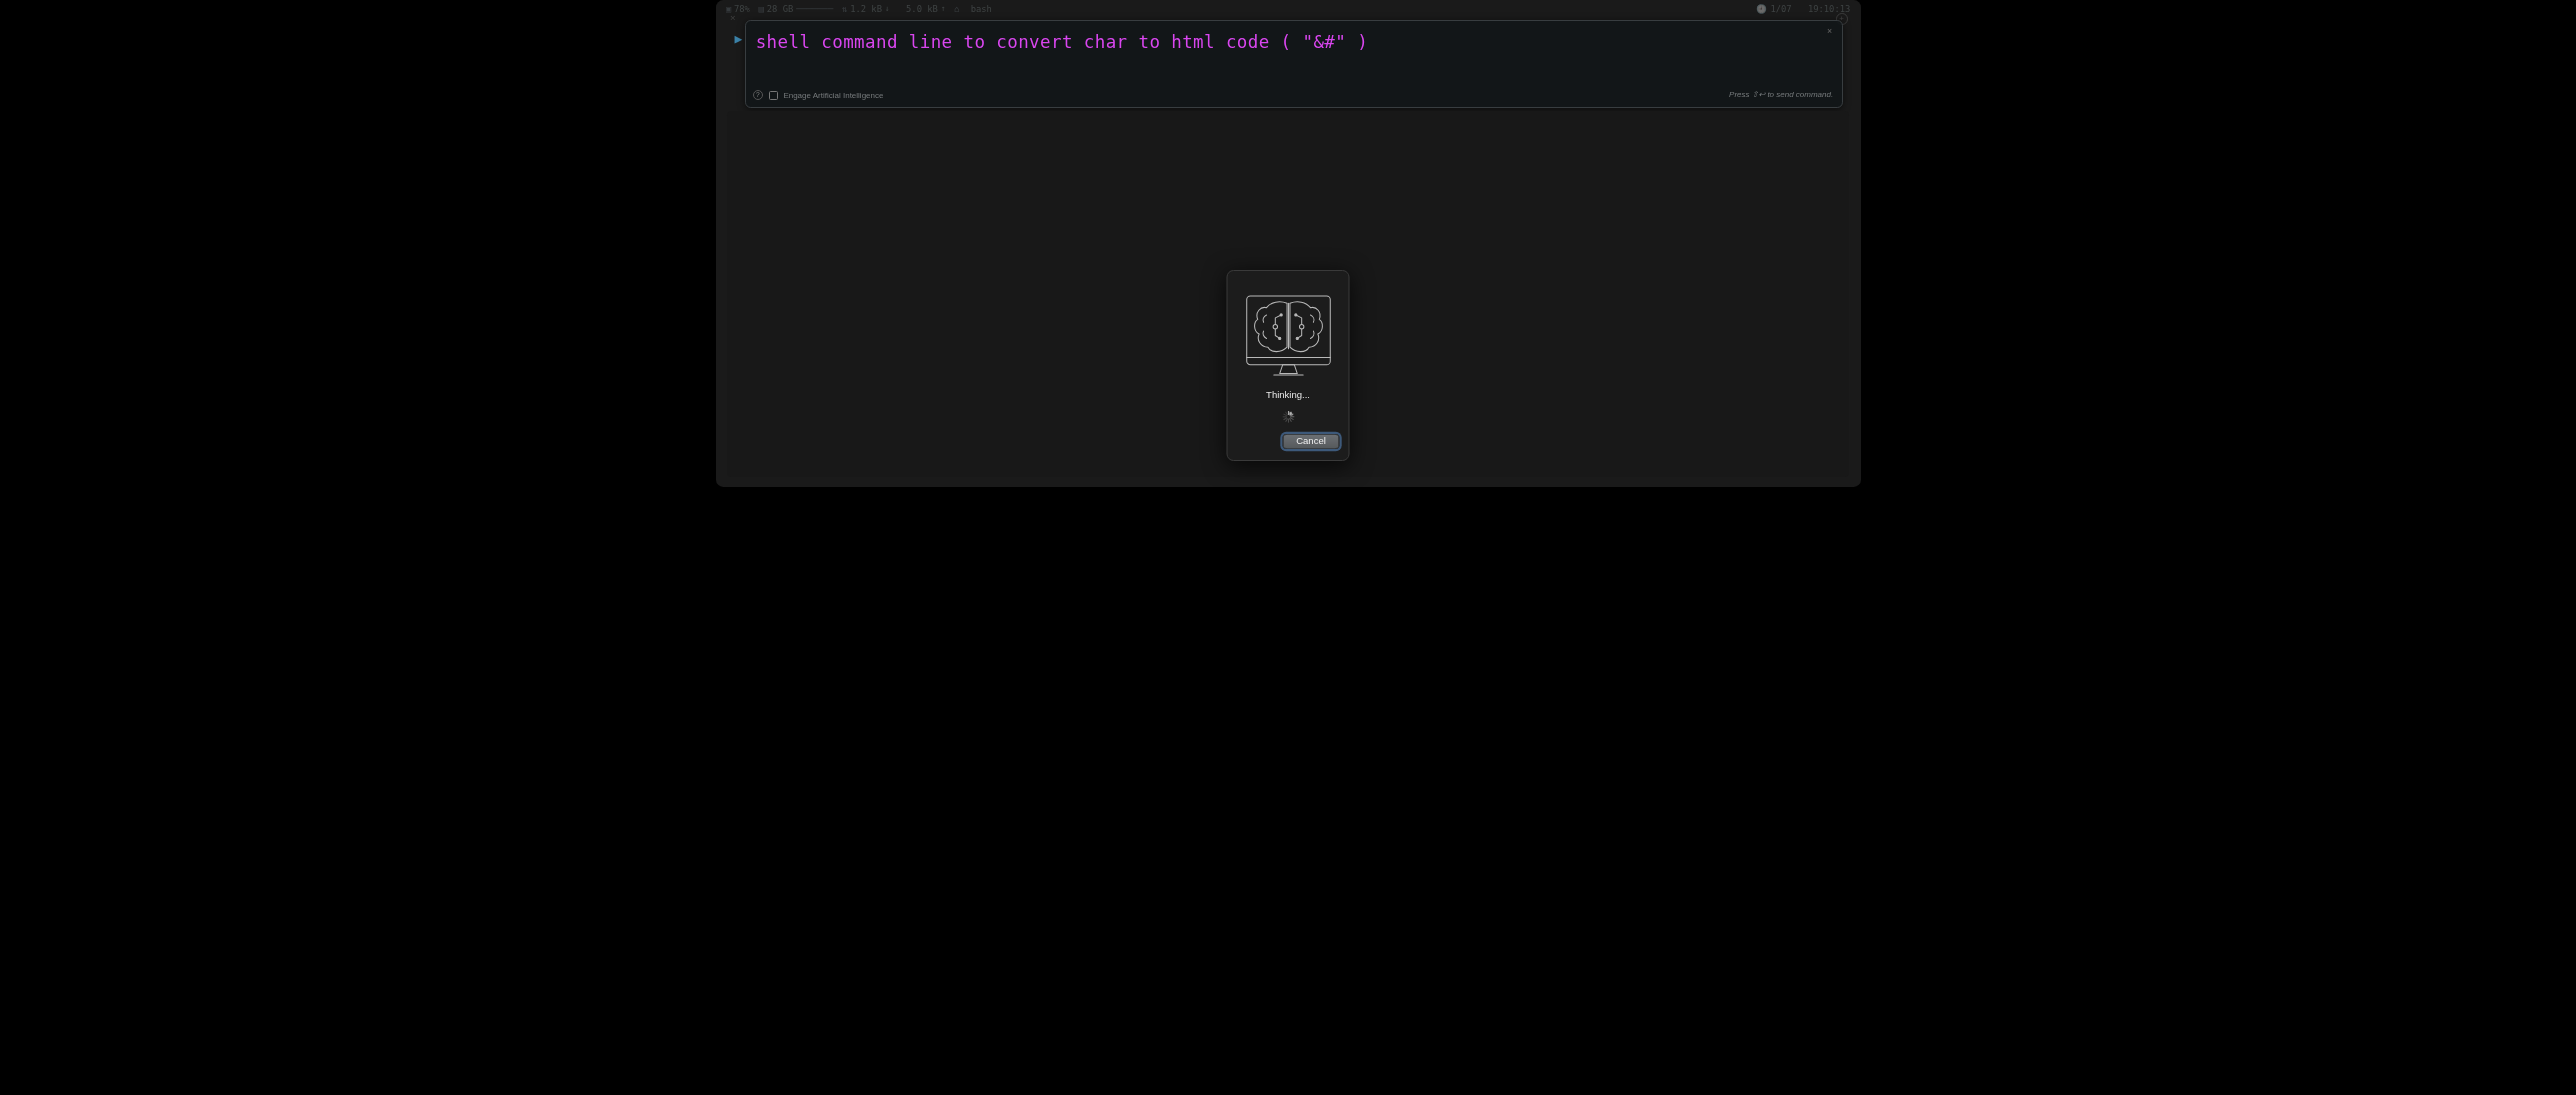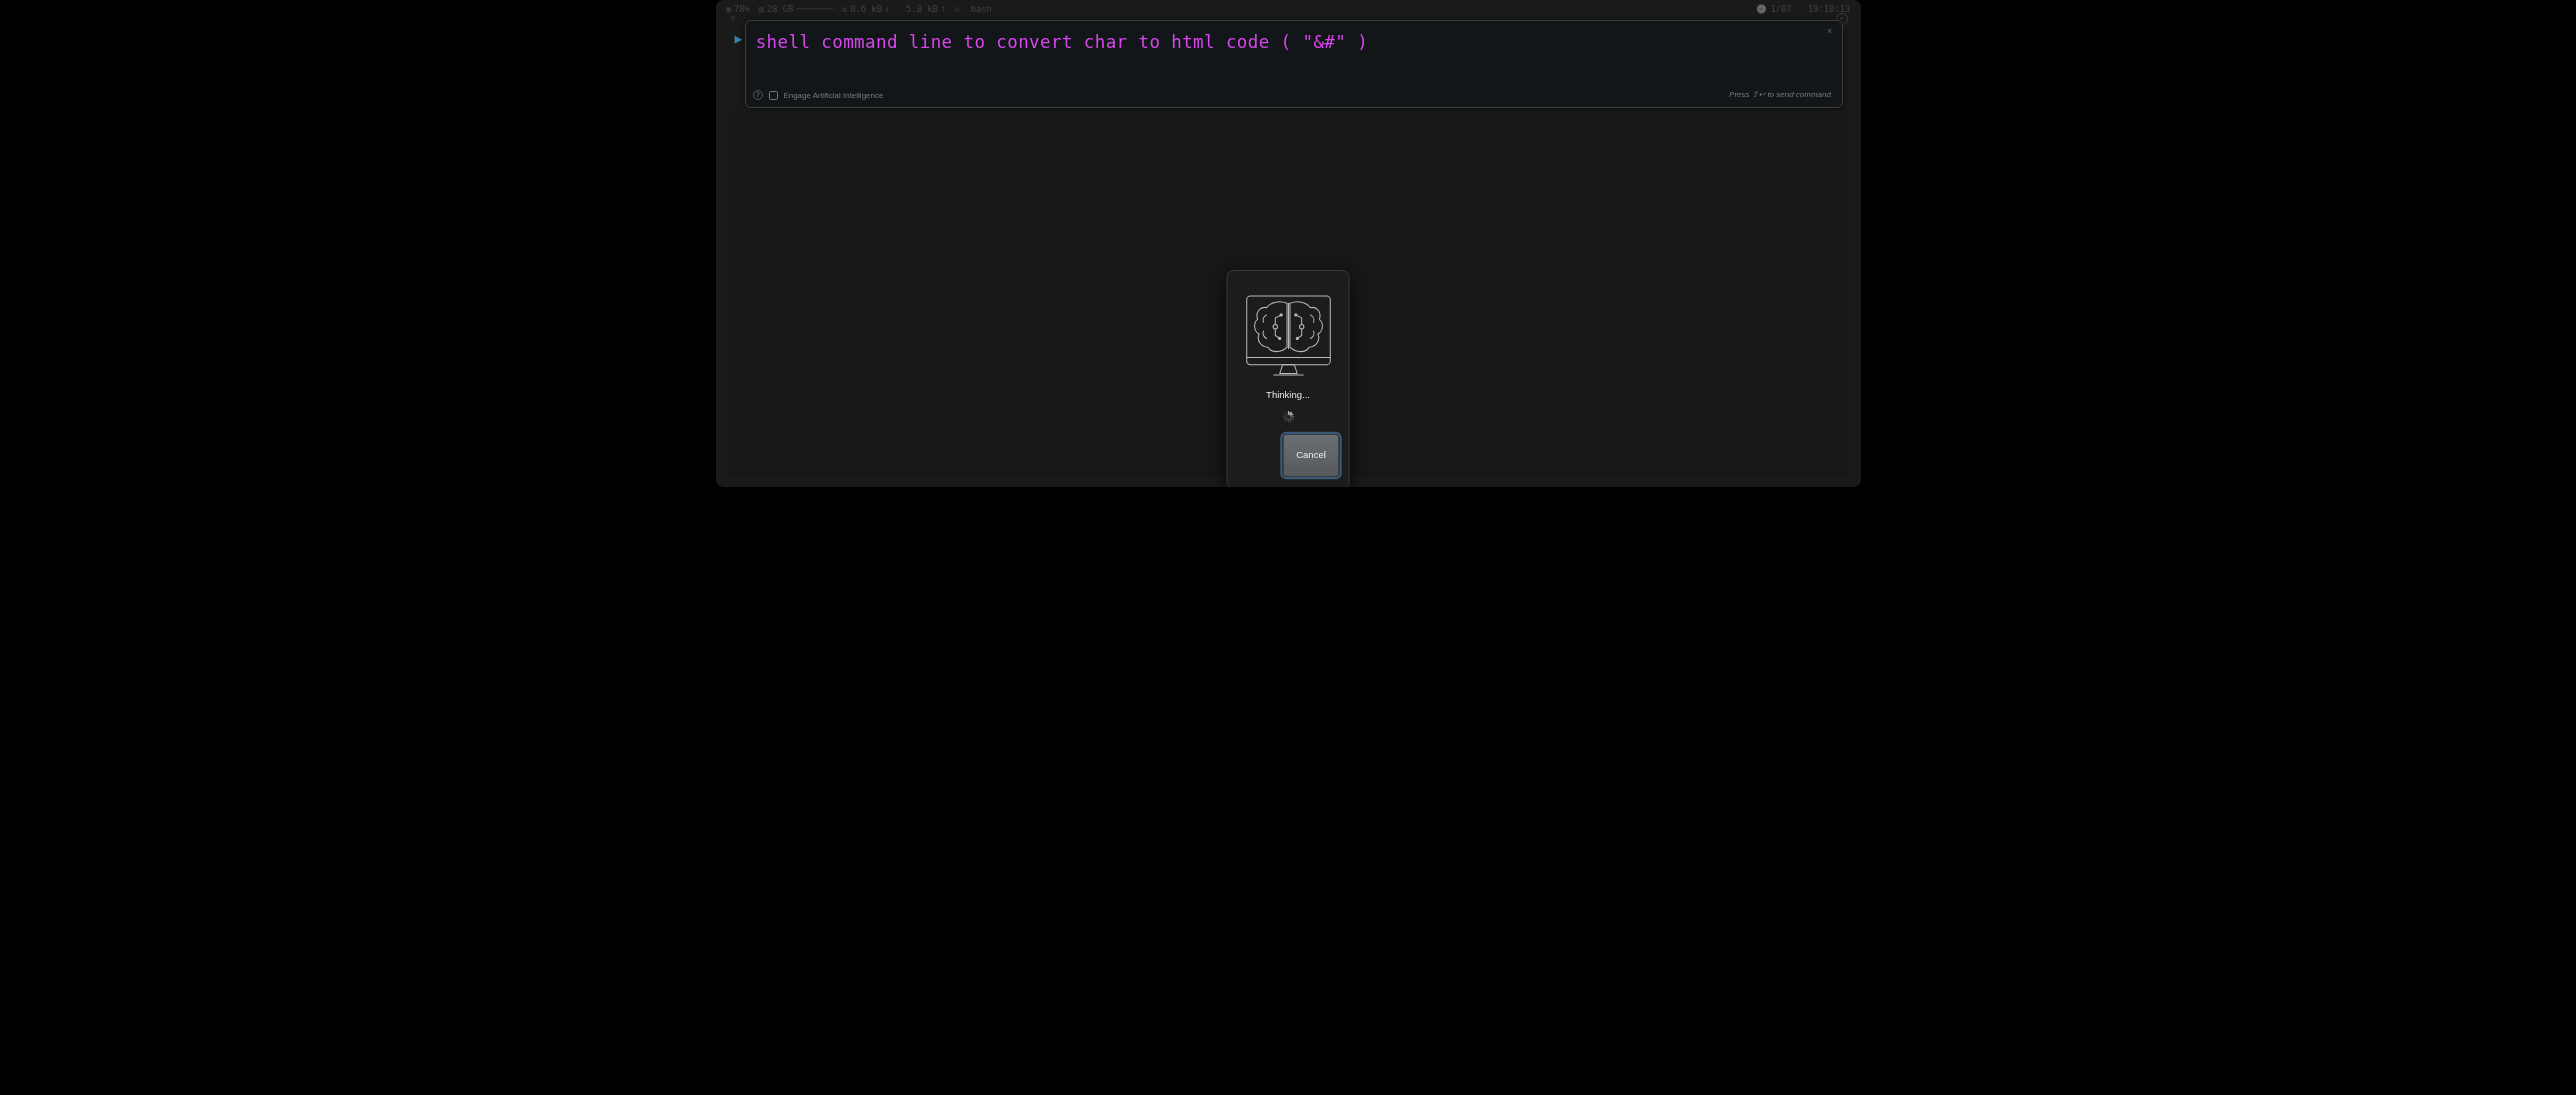--- a/index.html
+++ b/index.html
@@ -156,21 +156,21 @@
   .spinner-ticks span {
     position: absolute; left: 50%; top: 0;
     width: 1.1px; height: 3.7px;
     background: #bbb;
     transform-origin: 50% 5.8px;
     opacity: 0.3;
   }
   @keyframes spin { to { transform: rotate(360deg); } }
 
   .cancel-btn {
-    padding: 14px 13px;
+    padding: 0 13px;
     font: 400 9.5px/1.3 -apple-system, sans-serif;
     color: #f0f0f0;
     background: linear-gradient(#6b6f73, #56595c);
     border: 0.7px solid #3a3d40;
     border-radius: 3.7px;
     box-shadow: 0 0 0 2.2px rgba(90,140,200,0.55);
     cursor: pointer;
     margin-left: 46px;
   }
 
@@ -192,21 +192,21 @@
   <div class="statusbar">
     <span class="sb-item">
         <span class="dim">▣</span>
         <span>78%</span>
       </span>
     <span class="sb-item">
         <span class="dim">▤</span>
         <span>28 GB</span>
         <span class="dim"> ───────</span>
       </span>
-    <span class="sb-item"><span class="dim">⇅</span><span>0.6 kB</span><span class="arrow">↓</span>&nbsp;&nbsp;<span>5.0 kB</span><span class="arrow">↑</span></span>
+    <span class="sb-item"><span class="dim">⇅</span><span>1.2 kB</span><span class="arrow">↓</span>&nbsp;&nbsp;<span>5.0 kB</span><span class="arrow">↑</span></span>
     <span class="sb-item"><span class="dim">⌂</span>&nbsp;<span>bash</span></span>
     <span class="sb-right">
       <span class="sb-item"><span class="dim">🕘</span><span>1/07</span>&nbsp;&nbsp;<span>19:10:13</span></span>
     </span>
   </div>
 
   <div class="close-x">×</div>
   <div class="plus-circle">+</div>
 
   <div class="prompt-caret">▶</div>

